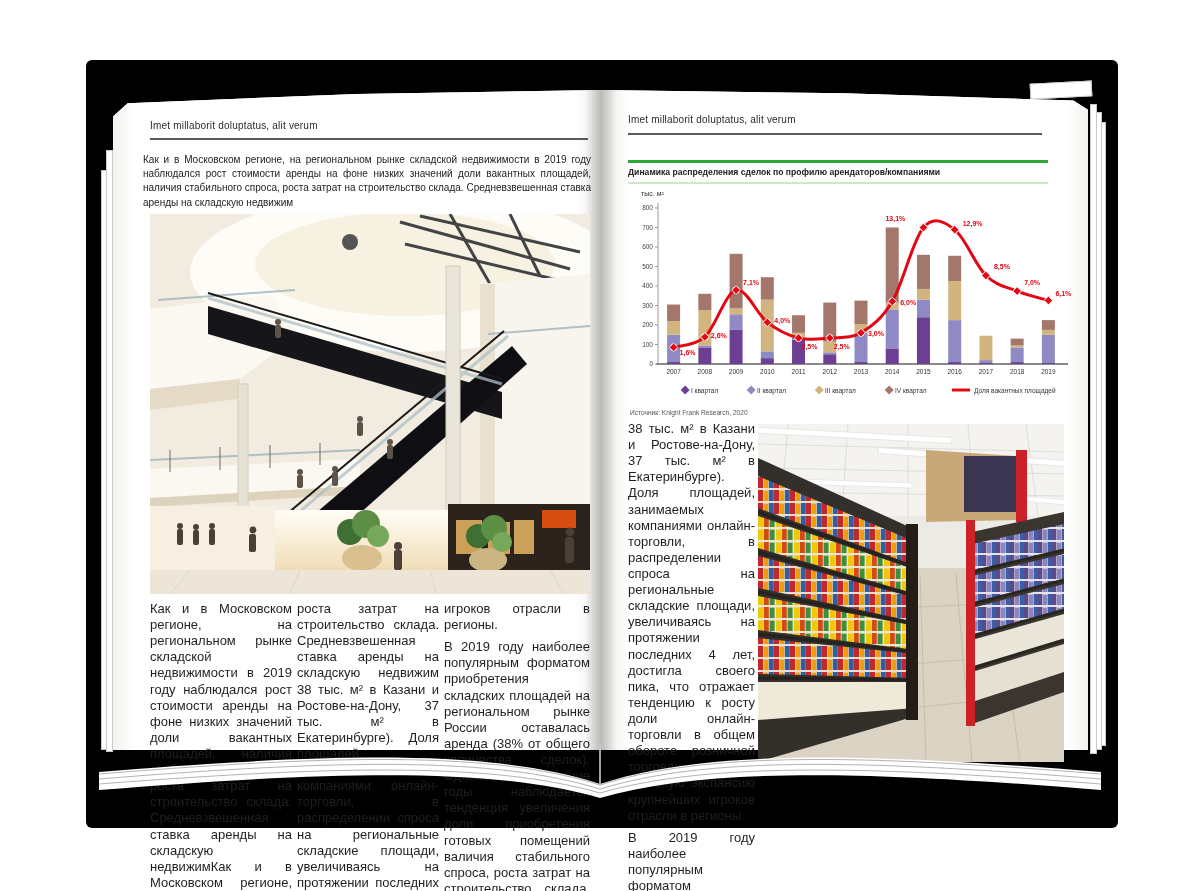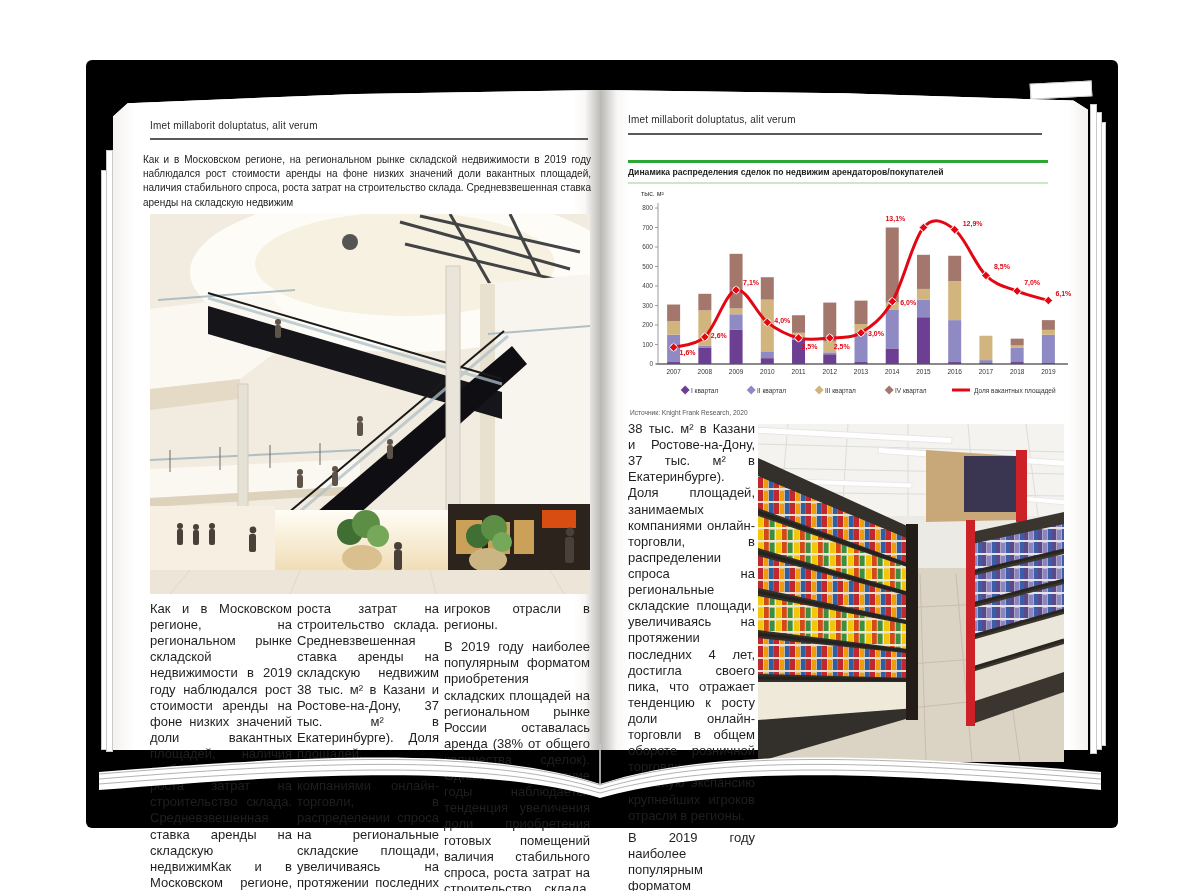--- a/index.html
+++ b/index.html
@@ -171,21 +171,21 @@
 </div>
 <div class="bodycol" style="left:444px;top:601px;width:146px;">
   <p>игроков отрасли в регионы.</p>
   <p>В 2019 году наиболее популярным форматом приобретения складских площадей на региональном рынке России оставалась аренда (38% от общего количества сделок). Однако в последние годы наблюдается тенденция увеличения доли приобретения готовых помещений валичия стабильного спроса, роста затрат на строительство склада. Средневзвешенная ставка аренды на складскую недвижимость класса А регионов России составила на конец 2019 года</p>
 </div>
 
 <div class="runhead" style="left:628px;top:114px;">Imet millaborit doluptatus, alit verum</div>
 <div class="headrule" style="left:628px;top:133px;width:414px;"></div>
 
 <div class="greenline" style="left:628px;top:160px;width:420px;"></div>
-<div class="chart-title" style="left:628px;top:167px;width:420px;">Динамика распределения сделок по недвижим арендаторов/покупателей</div>
+<div class="chart-title" style="left:628px;top:167px;width:420px;">Динамика распределения сделок по профилю арендаторов/компаниями</div>
 <div class="greenline-light" style="left:628px;top:182px;width:420px;"></div>
 <div class="ylab" style="left:641px;top:190px;">тыс. м²</div>
 
 <svg id="deal-chart" style="position:absolute;left:630px;top:198px;" width="444" height="210" viewBox="0 0 444 210">
     <line x1="28" y1="5" x2="28" y2="166" stroke="#9a9a9a" stroke-width="1"></line>
     <line x1="26" y1="166" x2="438" y2="166" stroke="#8a8a8a" stroke-width="2"></line>
     <line x1="25" y1="166" x2="28" y2="166" stroke="#9a9a9a" stroke-width="1"></line>
     <text x="23" y="168.4" text-anchor="end" font-size="6.5" fill="#444" font-family="Liberation Sans, sans-serif">0</text>
     <line x1="25" y1="146.5" x2="28" y2="146.5" stroke="#9a9a9a" stroke-width="1"></line>
     <text x="23" y="148.9" text-anchor="end" font-size="6.5" fill="#444" font-family="Liberation Sans, sans-serif">100</text>

